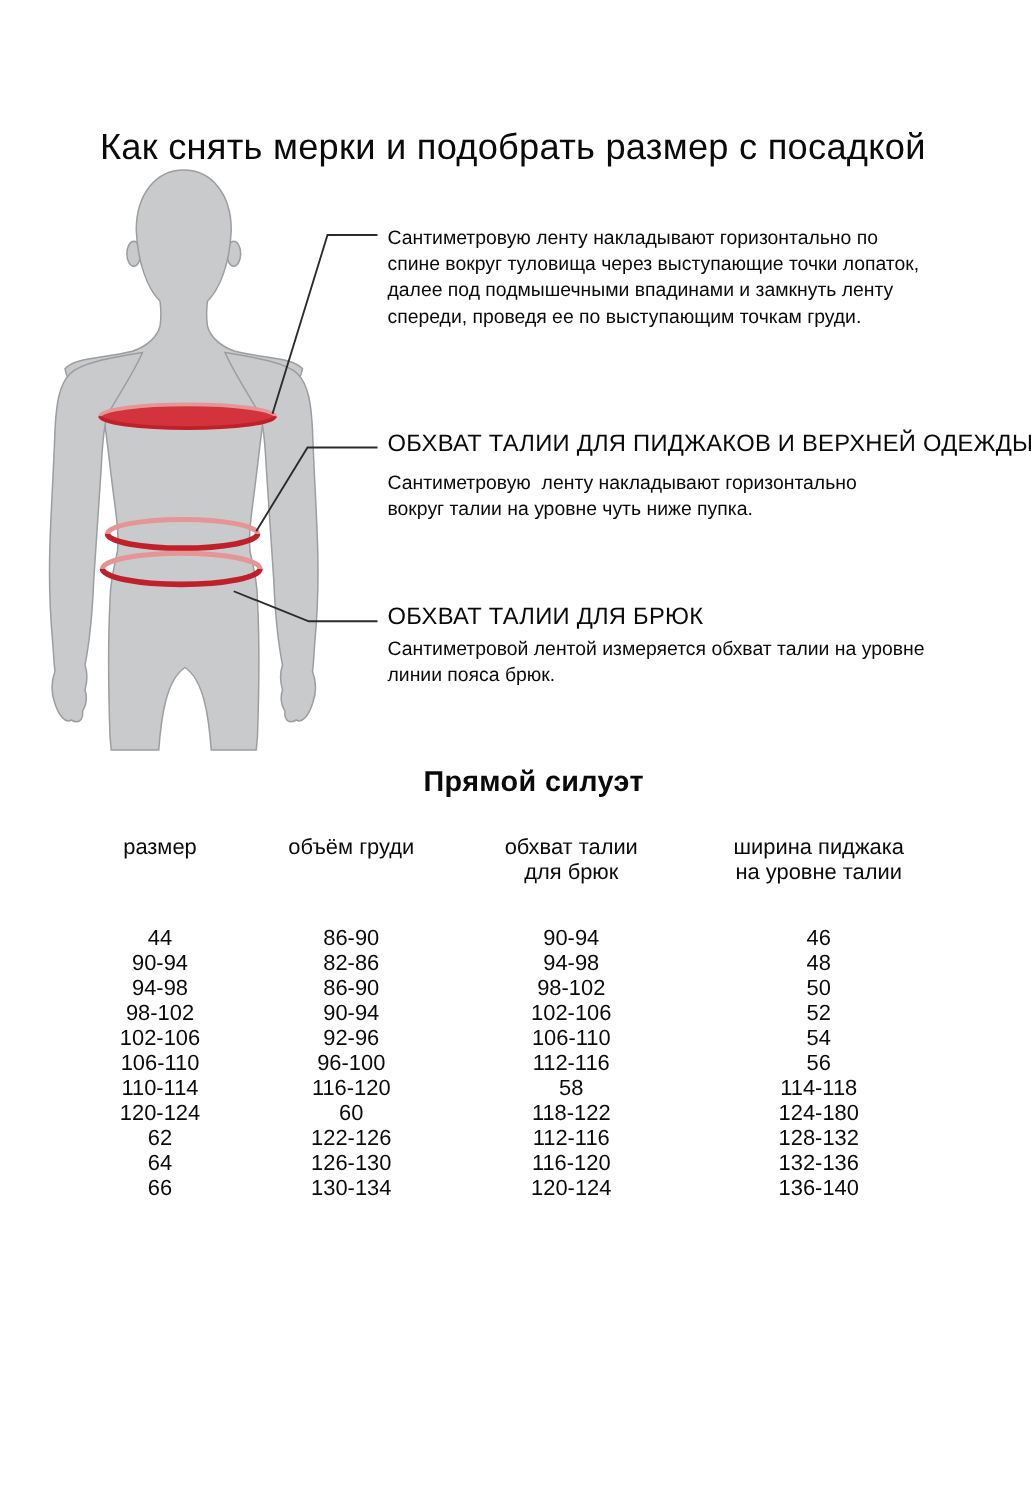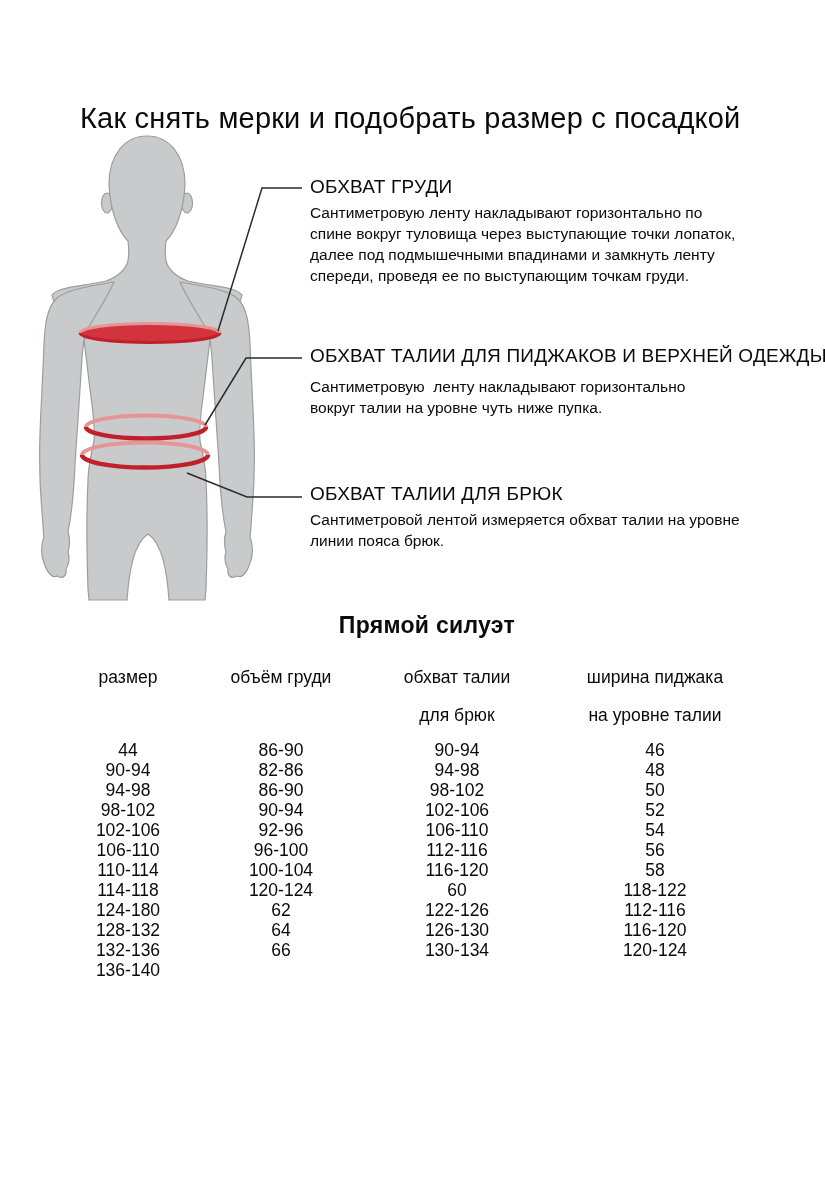--- a/index.html
+++ b/index.html
@@ -24,21 +24,21 @@
   .a3{top:483px;} .a3 .a-desc{margin-top:4px;}
   .table-title{
     position:absolute;left:64px;top:612px;width:726px;text-align:center;
     font-size:23px;font-weight:700;letter-spacing:0.3px;
   }
   .thead,.tbody{
     position:absolute;left:48px;display:grid;
     grid-template-columns:160px 146px 206px 190px;
     font-size:17.5px;
   }
-  .thead{top:667px;grid-auto-rows:20px;row-gap:18px;}
+  .thead{top:667px;grid-auto-rows:20px;row-gap:0;}
   .tbody{top:740px;grid-auto-rows:20px;}
   .tcell{text-align:center;white-space:nowrap;}
   svg .body-shape{fill:var(--body-fill,#c9cacb);stroke:var(--body-outline,#9b9da0);stroke-width:1.2;}
   svg .leader{fill:none;stroke:var(--leader,#2b2b2b);stroke-width:1.5;}
 </style>
 </head>
 <body style="--body-fill: #c9cacb; --body-outline: #9b9da0; --band-dark: #c0202a; --band-mid: #d2333c; --band-light: #e59595; --leader: #2b2b2b;">
 
 <h1 class="page-title">Как снять мерки и подобрать размер с посадкой</h1>
 
@@ -105,21 +105,20 @@
     <path d="M64,327 A63,12.5 0 0 1 190,327" style="fill:none;stroke:var(--band-light,#e59595);stroke-width:4"></path>
     <path d="M64,327 A63,12.5 0 0 0 190,327" style="fill:none;stroke:var(--band-dark,#c0202a);stroke-width:4.5"></path>
   </g>
 
   <polyline class="leader" points="200,203 244,60 284,60"></polyline>
   <polyline class="leader" points="187,297 228,230 284,230"></polyline>
   <polyline class="leader" points="169,345 229,369 284,369"></polyline>
 </svg>
 
 <div class="annotation a1">
-  <div class="a-heading">ОБХВАТ ГРУДИ</div>
   <div class="a-desc">Сантиметровую ленту накладывают горизонтально по
 спине вокруг туловища через выступающие точки лопаток,
 далее под подмышечными впадинами и замкнуть ленту
 спереди, проведя ее по выступающим точкам груди.</div>
 </div>
 
 <div class="annotation a2">
   <div class="a-heading">ОБХВАТ ТАЛИИ ДЛЯ ПИДЖАКОВ И ВЕРХНЕЙ ОДЕЖДЫ</div>
   <div class="a-desc">Сантиметровую  ленту накладывают горизонтально
 вокруг талии на уровне чуть ниже пупка.</div>
@@ -163,21 +162,20 @@
     <div class="tcell">52</div>
     <div class="tcell">102-106</div>
     <div class="tcell">92-96</div>
     <div class="tcell">106-110</div>
     <div class="tcell">54</div>
     <div class="tcell">106-110</div>
     <div class="tcell">96-100</div>
     <div class="tcell">112-116</div>
     <div class="tcell">56</div>
     <div class="tcell">110-114</div>
-    <div class="tcell">100-104</div>
     <div class="tcell">116-120</div>
     <div class="tcell">58</div>
     <div class="tcell">114-118</div>
     <div class="tcell">120-124</div>
     <div class="tcell">60</div>
     <div class="tcell">118-122</div>
     <div class="tcell">124-180</div>
     <div class="tcell">62</div>
     <div class="tcell">122-126</div>
     <div class="tcell">112-116</div>

